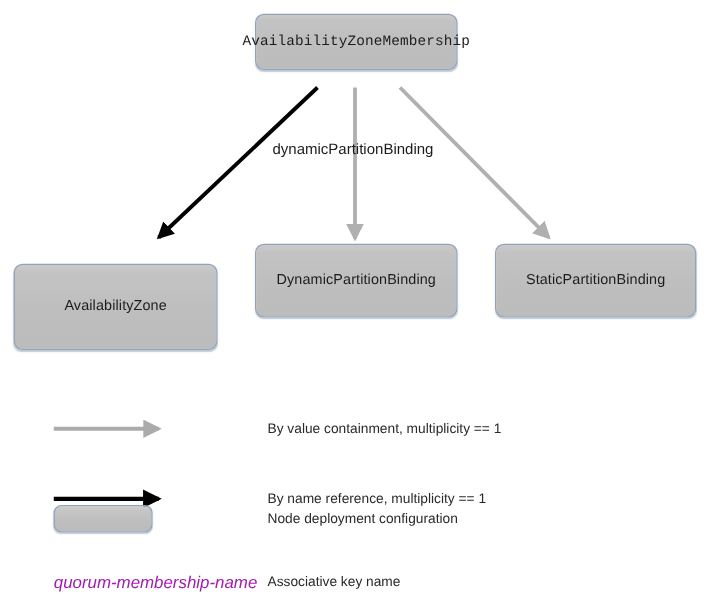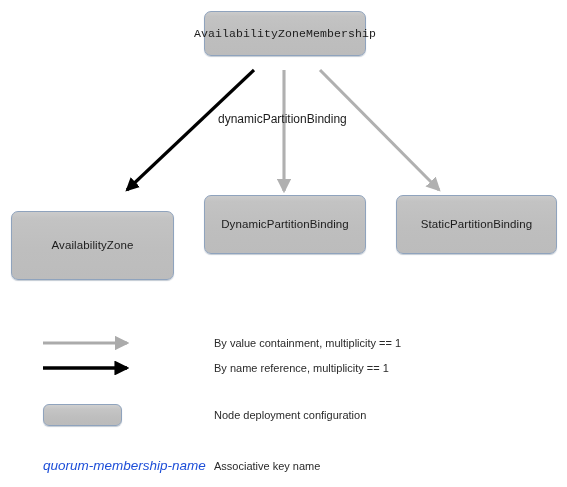--- a/index.html
+++ b/index.html
@@ -74,21 +74,21 @@
     color: #2a2a2a;
     white-space: nowrap;
     line-height: 24px;
   }
   .legend-key {
     position: absolute;
     left: 14px;
     top: 0;
     font-size: 13.5px;
     font-style: italic;
-    color: #1d4ed8;
+    color: #a21caf;
     white-space: nowrap;
     line-height: 24px;
   }
   .legend-swatch {
     position: absolute;
     left: 14px;
     top: 1px;
     width: 79px;
     height: 22px;
     box-sizing: border-box;
@@ -153,21 +153,21 @@
       <line x1="14" y1="12" x2="98" y2="12" stroke="#ababab" stroke-width="3.2" marker-end="url(#arrow-gray2)"></line>
       <defs>
         <marker id="arrow-gray2" viewBox="0 0 10 10" refX="8.4" refY="5" markerWidth="4.6" markerHeight="4.6" orient="auto-start-reverse">
           <path d="M 0 0 L 10 5 L 0 10 z" fill="#ababab"></path>
         </marker>
       </defs>
     </svg>
     <span class="legend-text">By value containment, multiplicity == 1</span>
   </div>
 
-  <div class="legend-row" style="top:356px;text-decoration:underline;">
+  <div class="legend-row" style="top:387px;text-decoration:underline;">
     <svg class="legend-arrow" viewBox="0 0 160 24" width="160" height="24">
       <line x1="14" y1="12" x2="98" y2="12" stroke="#000000" stroke-width="3.4" marker-end="url(#arrow-black2)"></line>
       <defs>
         <marker id="arrow-black2" viewBox="0 0 10 10" refX="8.4" refY="5" markerWidth="4.4" markerHeight="4.4" orient="auto-start-reverse">
           <path d="M 0 0 L 10 5 L 0 10 z" fill="#000000"></path>
         </marker>
       </defs>
     </svg>
     <span class="legend-text">By name reference, multiplicity == 1</span>
   </div>

